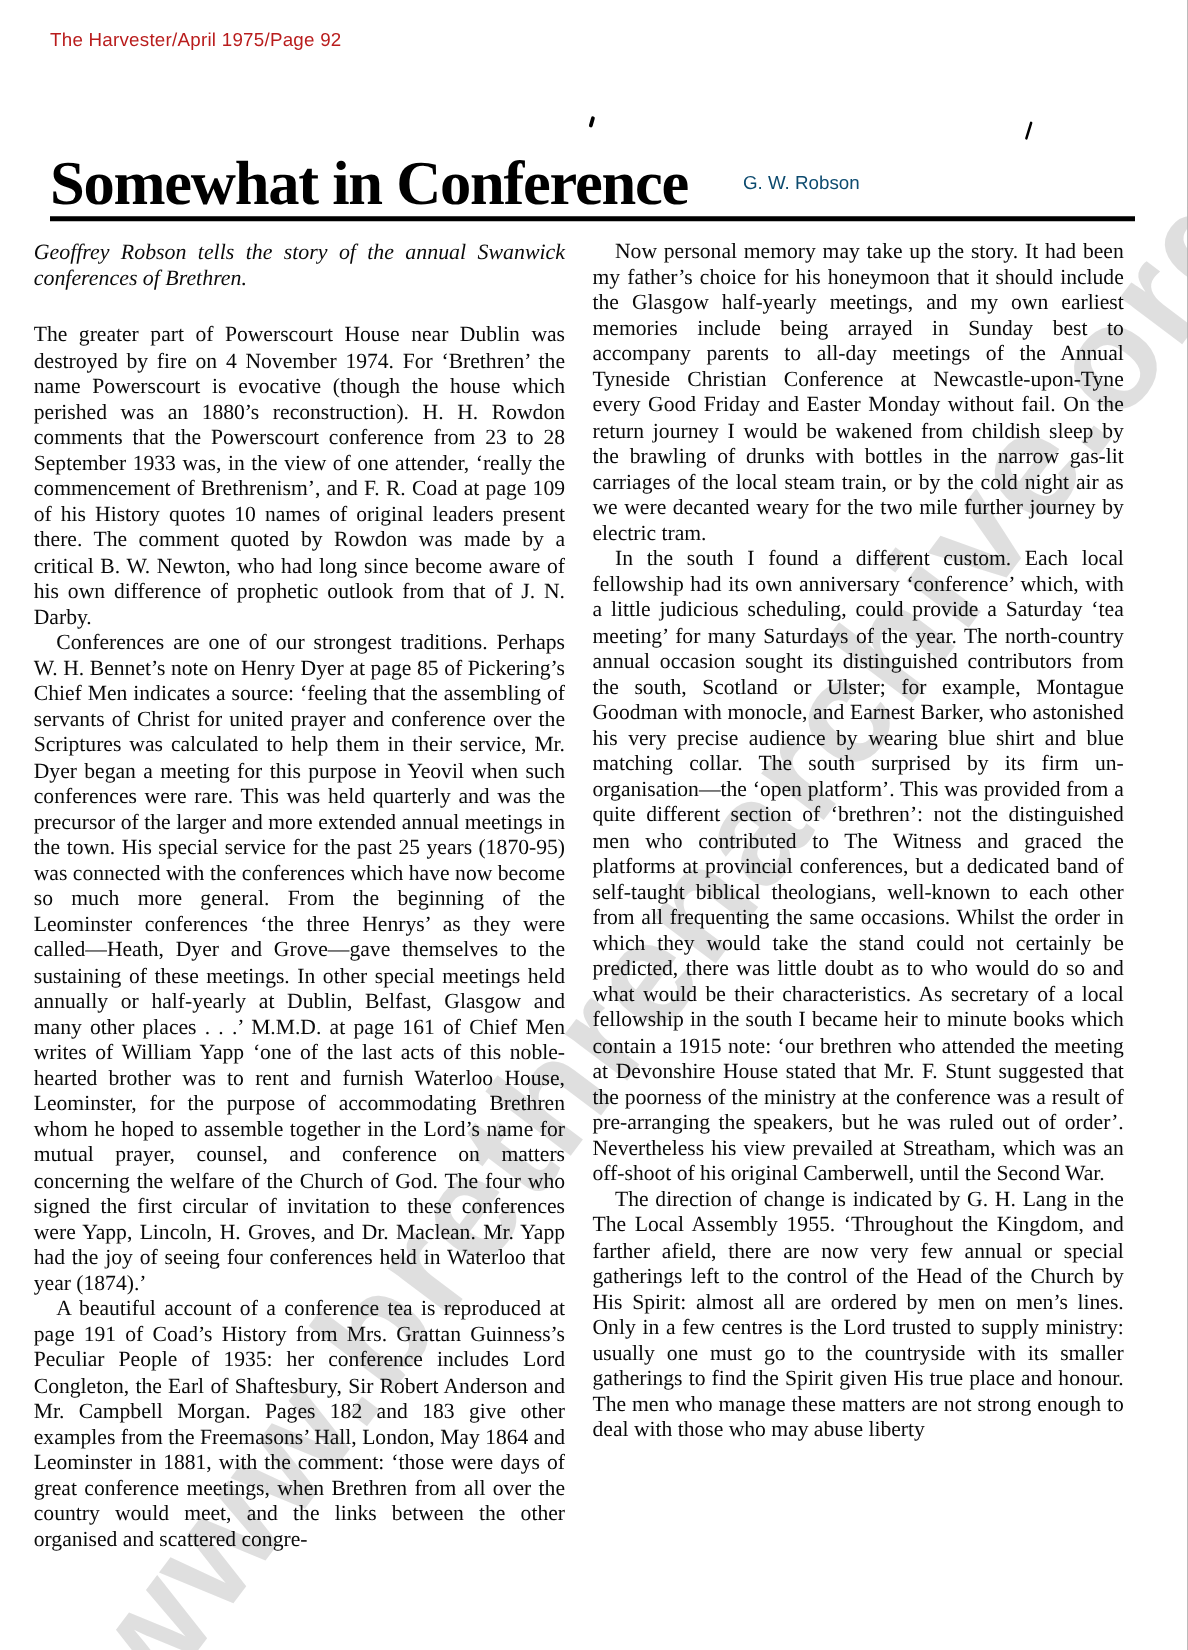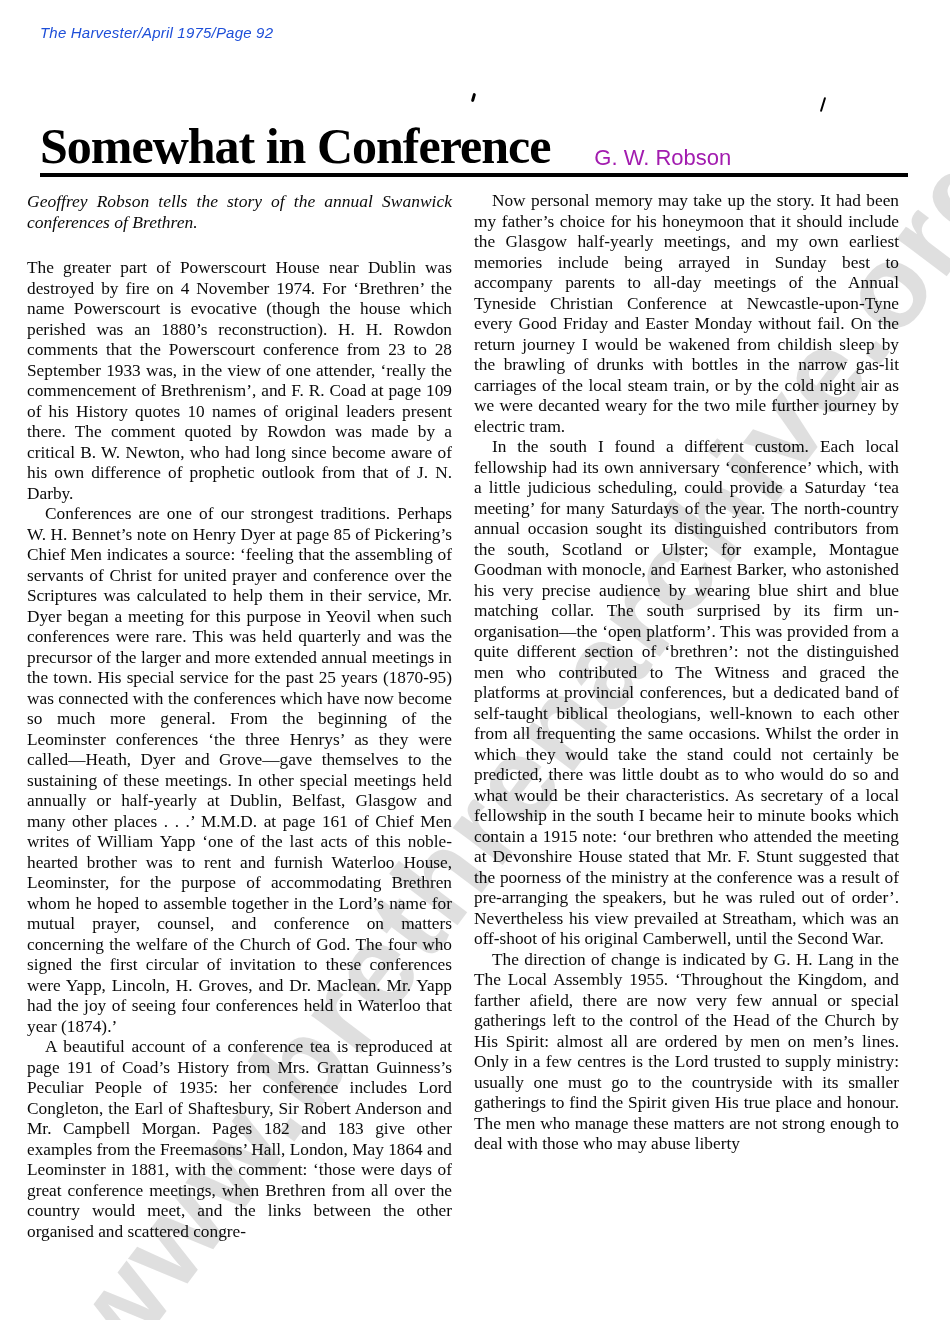--- a/index.html
+++ b/index.html
@@ -22,45 +22,44 @@
     font-size:118px;
     letter-spacing:3px;
     white-space:nowrap;
     color:rgba(150,150,150,0.30);
     z-index:0;
     pointer-events:none;
   }
   .page-header{
     position:absolute;left:40px;top:24px;
     font-family:"Liberation Sans", sans-serif;
-    font-style:italic;
     font-size:15px;
     letter-spacing:0.2px;
-    color:#1d4ed8;
+    color:#b91c1c;
     z-index:2;
   }
   .title-row{
     position:absolute;left:40px;top:121px;right:40px;
-    display:flex;align-items:flex-end;gap:44px;
+    display:flex;align-items:center;gap:44px;
     z-index:2;
   }
   .title{
     margin:0;
     font-family:"Liberation Serif", serif;
     font-weight:bold;
     font-size:50px;
     line-height:1;
     letter-spacing:-1px;
     color:#000;
     white-space:nowrap;
   }
   .author{
     font-family:"Liberation Sans", sans-serif;
-    font-size:22px;
-    color:#a21caf;
+    font-size:15px;
+    color:#0c4a6e;
     white-space:nowrap;
   }
   .rule{
     position:absolute;left:40px;top:173px;
     width:868px;height:4px;background:#000;
     z-index:2;
   }
   .columns{
     position:absolute;left:27px;top:191px;
     width:872px;

